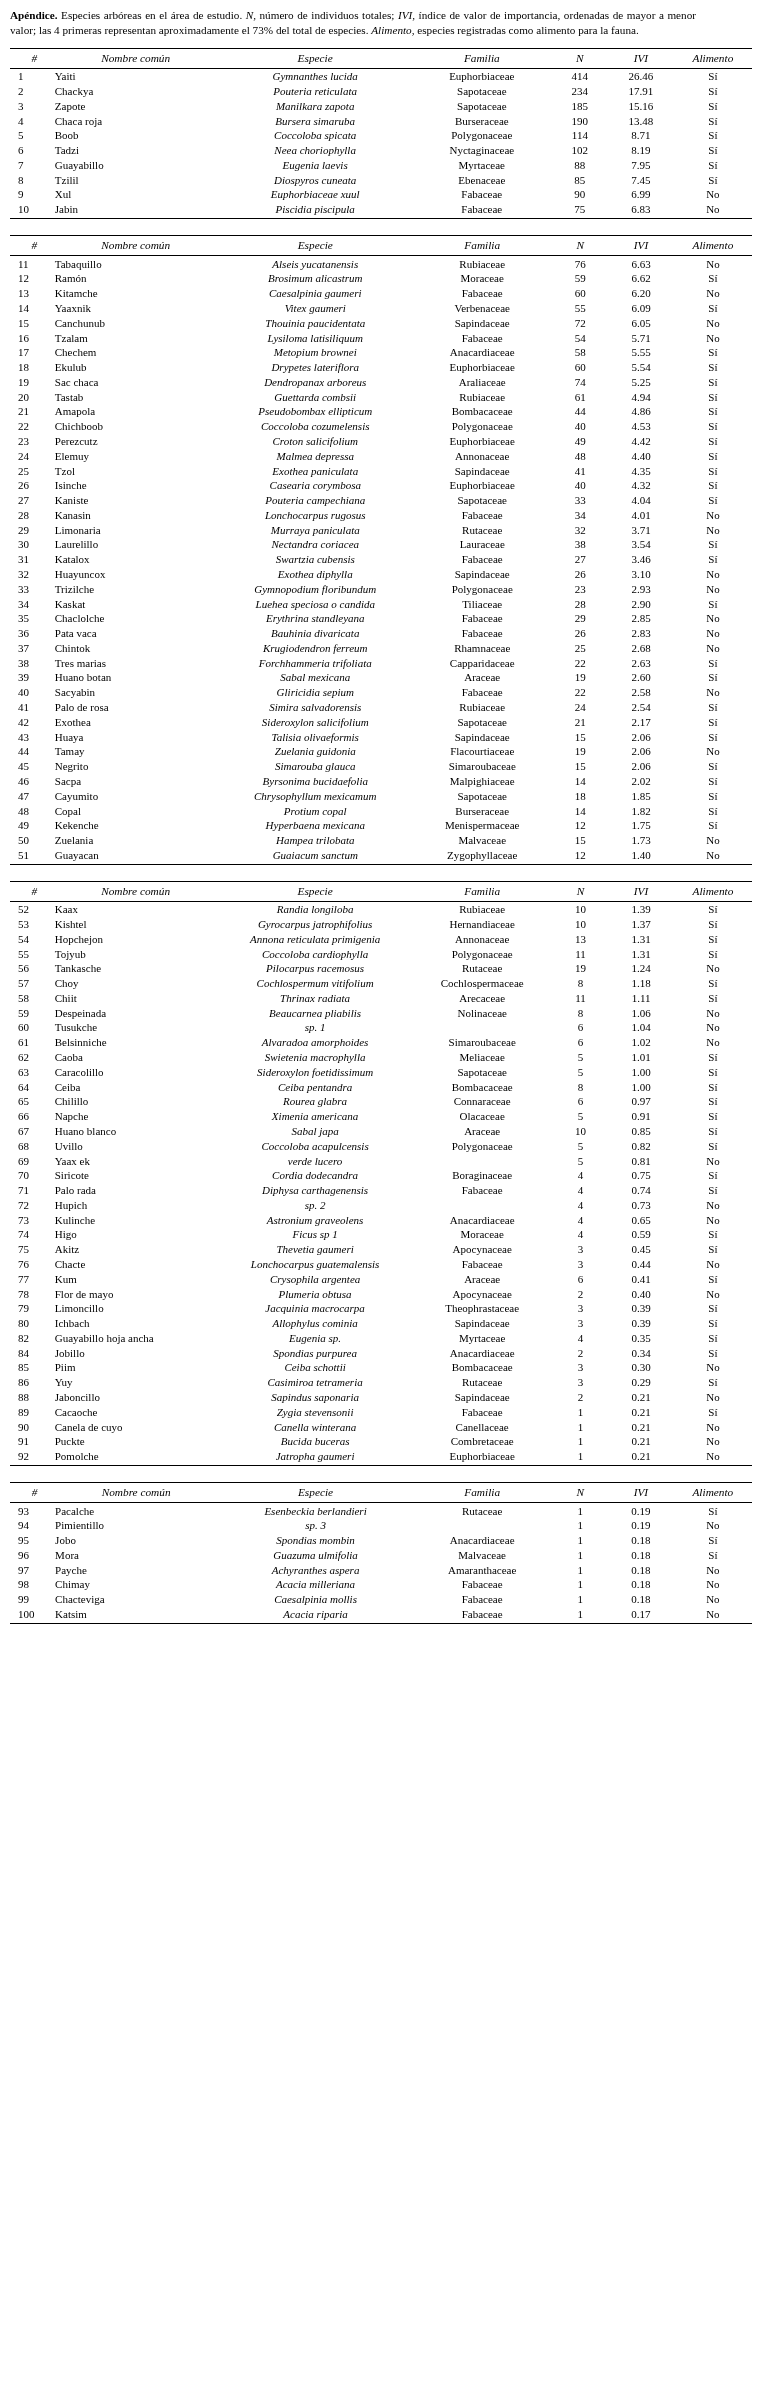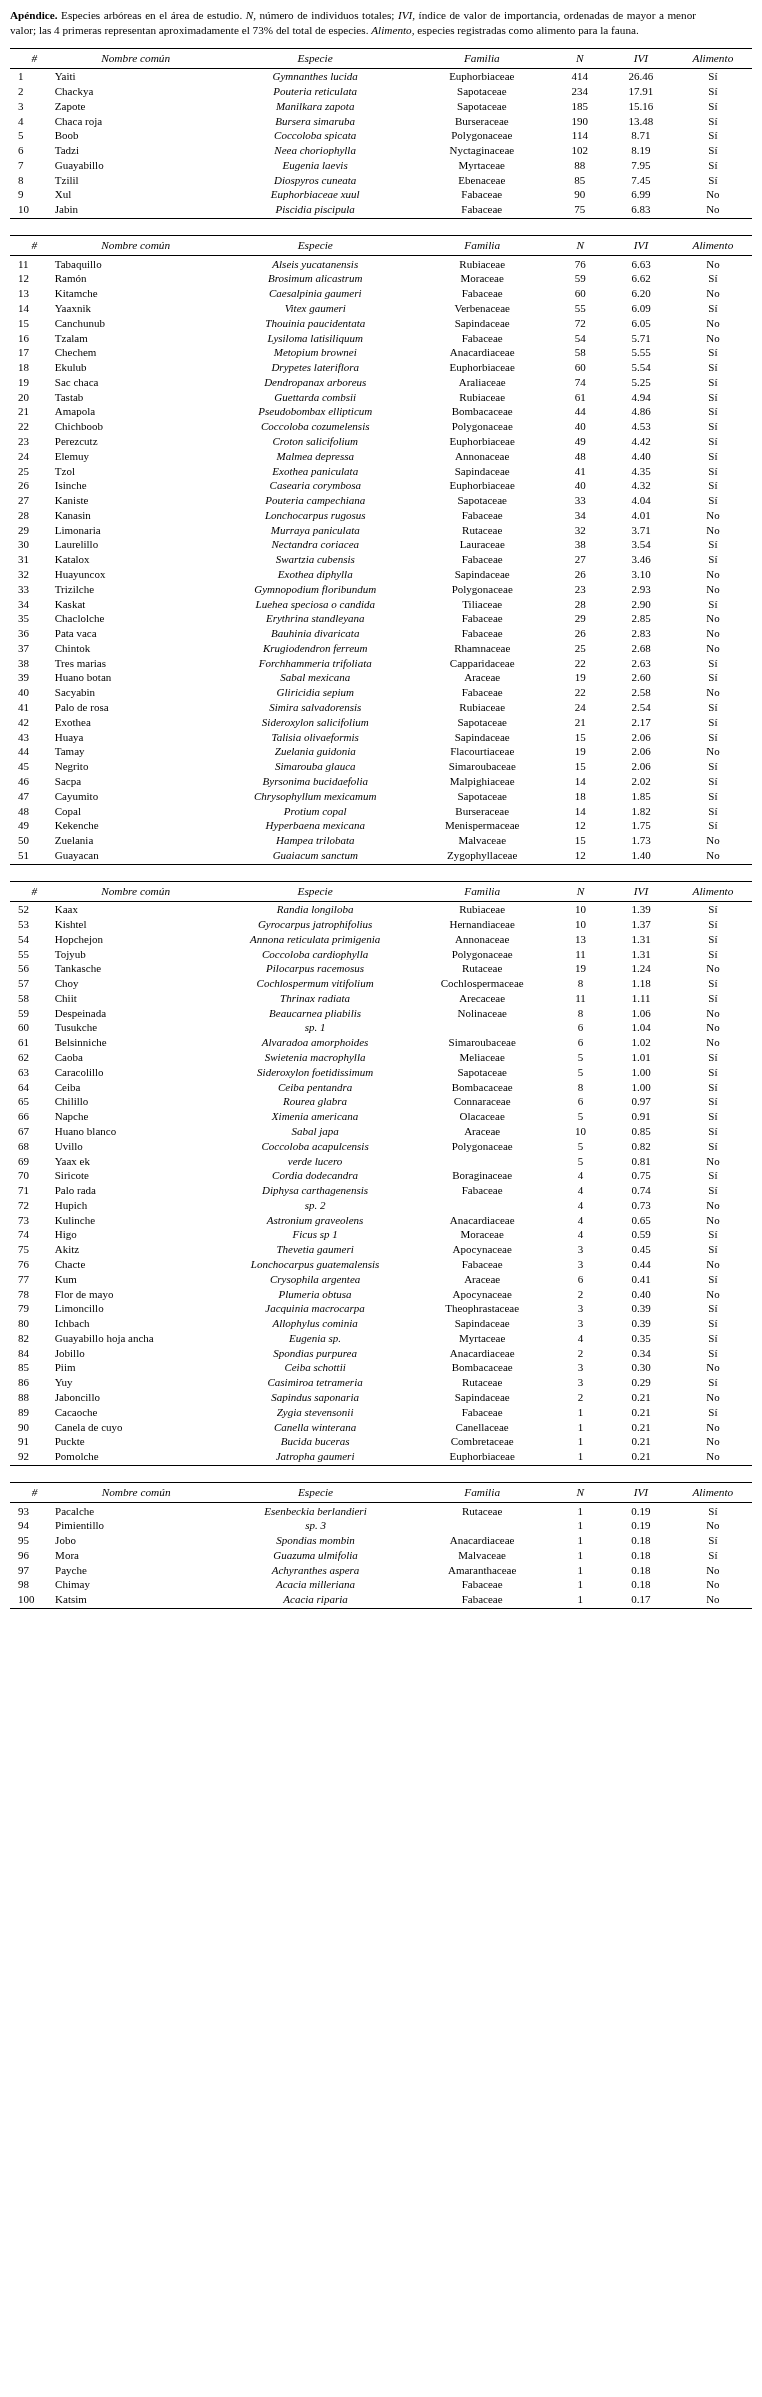--- a/index.html
+++ b/index.html
@@ -978,20 +978,29 @@
           <tr>
             <td class="c-num">98</td>
             <td class="c-com">Chimay</td>
             <td class="c-esp">Acacia milleriana</td>
             <td class="c-fam">Fabaceae</td>
             <td class="c-n">1</td>
             <td class="c-ivi">0.18</td>
             <td class="c-ali">No</td>
           </tr>
           <tr>
+            <td class="c-num">99</td>
+            <td class="c-com">Chacteviga</td>
+            <td class="c-esp">Caesalpinia mollis</td>
+            <td class="c-fam">Fabaceae</td>
+            <td class="c-n">1</td>
+            <td class="c-ivi">0.18</td>
+            <td class="c-ali">No</td>
+          </tr>
+          <tr>
             <td class="c-num">100</td>
             <td class="c-com">Katsim</td>
             <td class="c-esp">Acacia riparia</td>
             <td class="c-fam">Fabaceae</td>
             <td class="c-n">1</td>
             <td class="c-ivi">0.17</td>
             <td class="c-ali">No</td>
           </tr>
         </tbody>
       </table>

